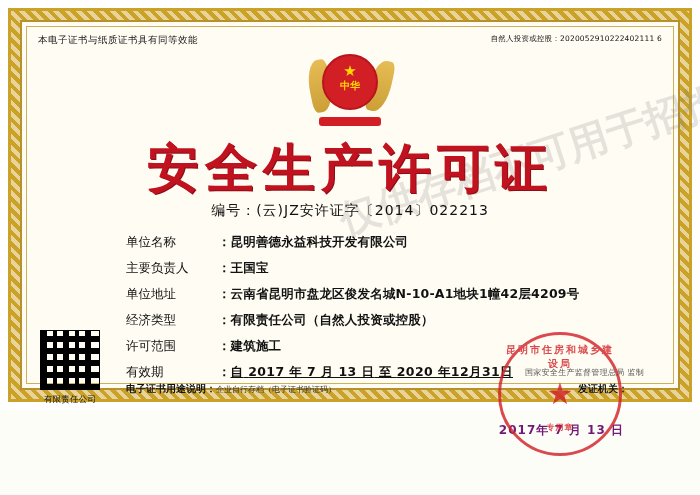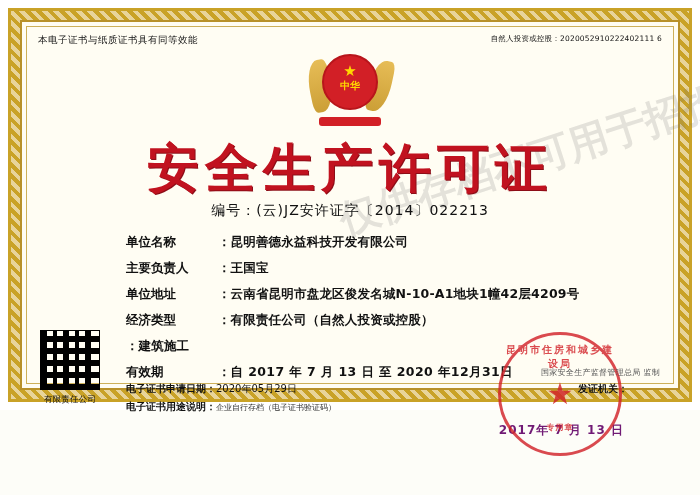--- a/index.html
+++ b/index.html
@@ -94,25 +94,25 @@
   .fields{
     position:absolute;left:96px;top:204px;right:40px;
   }
   .frow{
     display:flex;align-items:flex-end;margin-bottom:9px;
     font-size:12.5px;color:#111;
   }
   .flabel{
     width:92px;flex:0 0 92px;
     display:flex;justify-content:space-between;
-    font-weight:bold;letter-spacing:0;
+    font-weight:normal;letter-spacing:0;
   }
   .fcolon{flex:0 0 10px;text-align:center;font-weight:bold;}
   .fvalue{flex:1;font-weight:bold;letter-spacing:.2px;}
-  .frow.validity .fvalue{letter-spacing:.4px;}
+  .frow.validity .fvalue{letter-spacing:.4px;text-decoration:underline;}
   
   .qr-wrap{
     position:absolute;left:8px;top:300px;width:64px;text-align:center;
   }
   .qr{
     width:58px;height:58px;margin:0 auto;
     background:
       linear-gradient(90deg,#000 0 6px,transparent 6px 12px,#000 12px 16px,transparent 16px 22px,#000 22px 28px,transparent 28px 34px,#000 34px 38px,transparent 38px 44px,#000 44px 50px,transparent 50px 58px),
       linear-gradient(0deg,#000 0 5px,transparent 5px 11px,#000 11px 17px,transparent 17px 23px,#000 23px 29px,transparent 29px 35px,#000 35px 41px,transparent 41px 47px,#000 47px 53px,transparent 53px 58px);
     background-blend-mode:multiply;
@@ -147,21 +147,21 @@
   .seal .seal-top{
     position:absolute;left:0;right:0;top:8px;text-align:center;
     font-size:10px;font-weight:bold;letter-spacing:2px;
   }
   .seal .seal-bottom{
     position:absolute;left:0;right:0;bottom:20px;text-align:center;
     font-size:8px;font-weight:bold;letter-spacing:1px;
   }
   
   .footer{
-    position:absolute;right:10px;bottom:2px;
+    position:absolute;right:26px;bottom:2px;
     font-size:8px;color:#555;letter-spacing:.3px;
   }
   
   .watermark{
     position:absolute;left:300px;top:96px;
     transform:rotate(-18deg);
     font-family:"DejaVu Serif", serif;
     font-size:40px;font-weight:bold;
     color:rgba(120,120,120,.20);
     white-space:nowrap;pointer-events:none;
@@ -214,20 +214,21 @@
         <div class="flabel">单位地址</div>
         <div class="fcolon">：</div>
         <div class="fvalue">云南省昆明市盘龙区俊发名城N-10-A1地块1幢42层4209号</div>
       </div>
       <div class="frow">
         <div class="flabel">经济类型</div>
         <div class="fcolon">：</div>
         <div class="fvalue">有限责任公司（自然人投资或控股）</div>
       </div>
       <div class="frow">
+        <div class="flabel">许可范围</div>
         <div class="fcolon">：</div>
         <div class="fvalue">建筑施工</div>
       </div>
       <div class="frow validity">
         <div class="flabel">有效期</div>
         <div class="fcolon">：</div>
         <div class="fvalue">
           <span>自</span>
           <span>2017 年 7 月 13 日</span>
           <span>至</span>
@@ -236,23 +237,20 @@
       </div>
     </div>
 
     <div class="qr-wrap">
       <div class="qr"></div>
       <div class="qr-cap">有限责任公司</div>
     </div>
 
     <div class="notes">
       <div class="note">
-        <b>电子证书申请日期：</b><span>2020年05月29日</span>
-      </div>
-      <div class="note">
         <b>电子证书用途说明：</b><span class="small">企业自行存档（电子证书验证码）</span>
       </div>
     </div>
 
     <div class="issuer">发证机关：</div>
     <div class="issuedate">2017年 7 月 13 日</div>
 
     <div class="seal">
       <div class="seal-top">昆明市住房和城乡建设局</div>
       <div class="seal-star">★</div>

